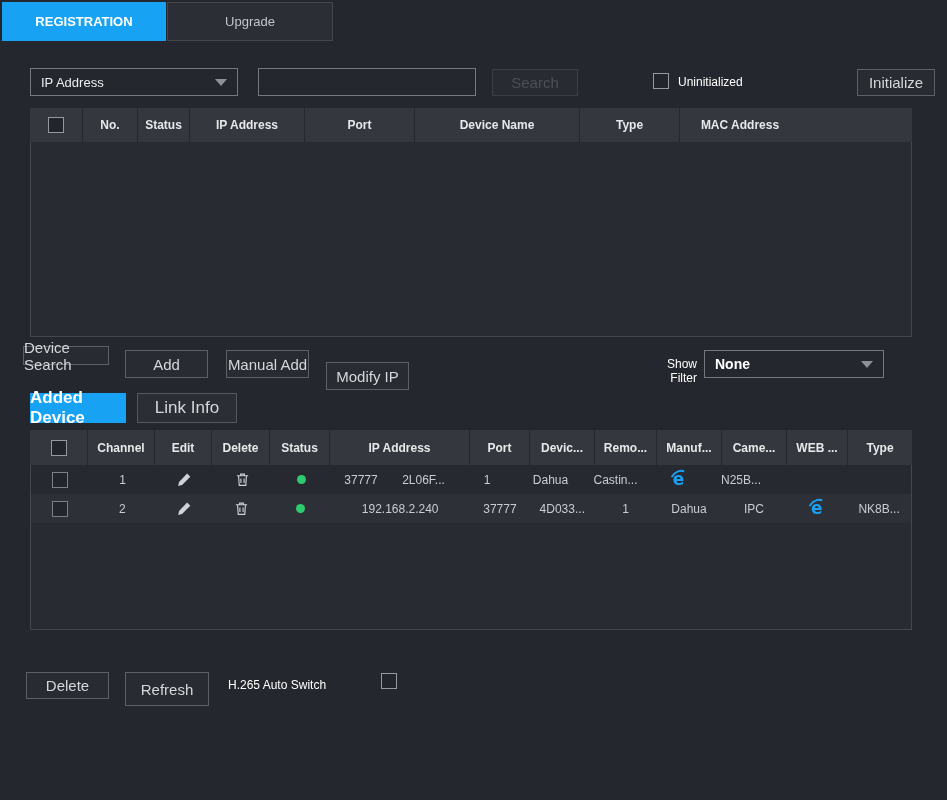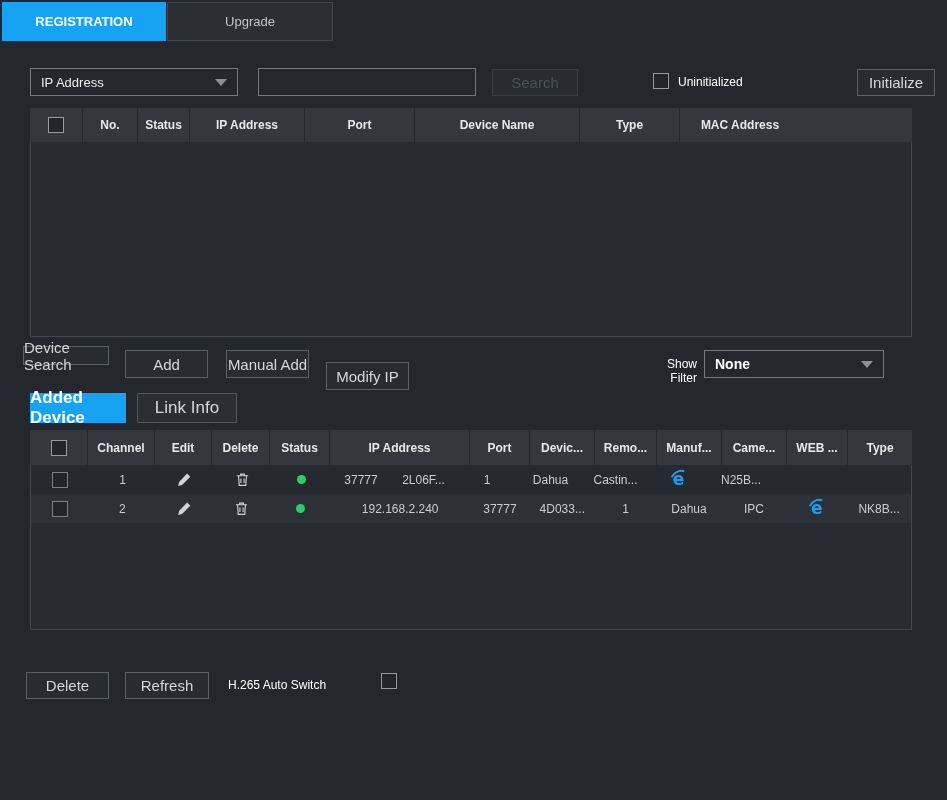--- a/index.html
+++ b/index.html
@@ -218,17 +218,17 @@
         <div class="tc d11">
             <span class="ie-icon">e</span>
           </div>
         <div class="tc d12">NK8B...</div>
       </div>
 
     </div>
   </div>
 
   <div class="abs btn" style="left:26px; top:672px; width:83px; height:27px;">Delete</div>
-  <div class="abs btn" style="left:125px; top:672px; width:84px; height:27px;">Refresh</div>
+  <div class="abs btn" style="left:125px; top:672px; width:84px; height:34px;">Refresh</div>
   <span class="abs label" style="left:228px; top:678px;">H.265 Auto Switch</span>
   <span class="abs cbx" style="left:381px; top:673px;"></span>
 
 </div>
 
 </body></html>

